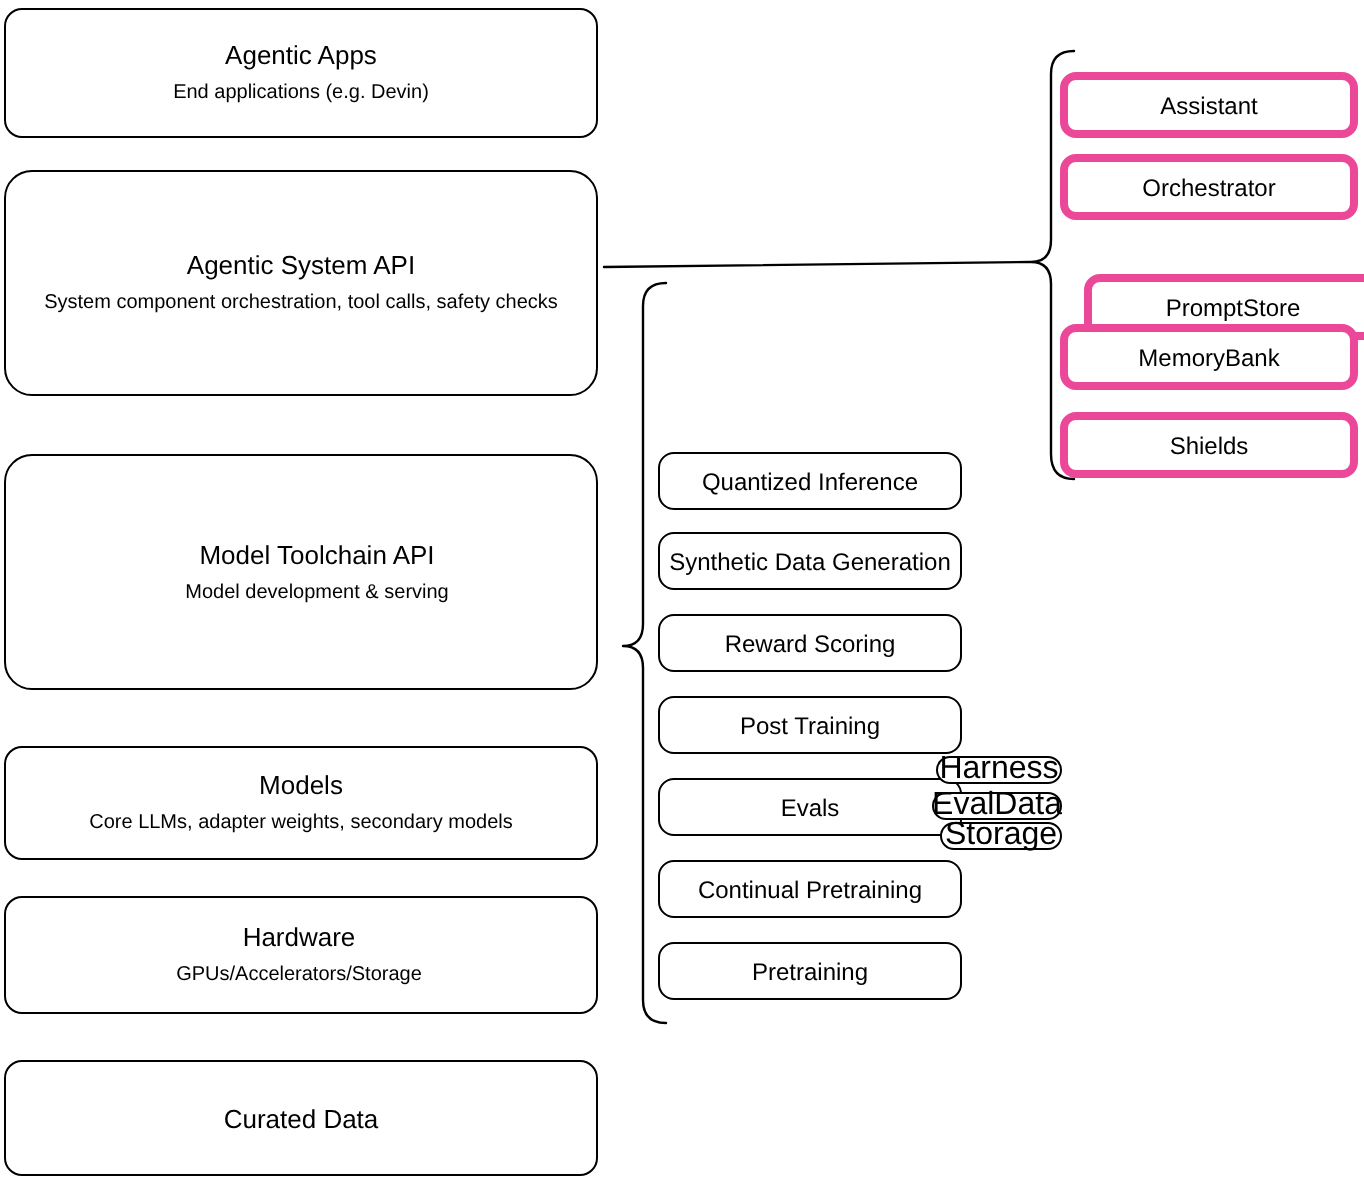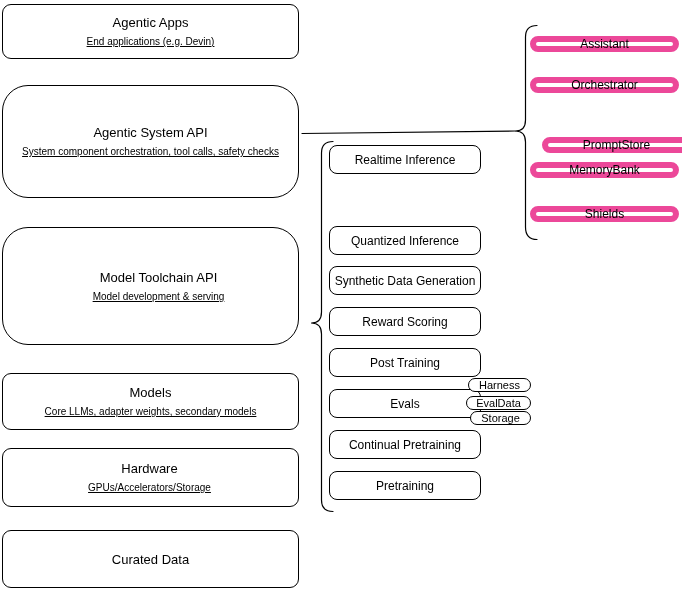--- a/index.html
+++ b/index.html
@@ -30,65 +30,65 @@
     background: #ffffff;
     border: 1px solid #000000;
     display: flex;
     flex-direction: column;
     align-items: center;
     justify-content: center;
     text-align: center;
     gap: 6px;
   }
   .big-title { font-size: 13px; line-height: 15px; }
-  .subtitle  { font-size: 10px; line-height: 12px; text-decoration: underline; }
+  .subtitle  { font-size: 10px; line-height: 12px; }
   .left-box  { left: 2px; width: 297px; border-radius: 9px; padding: 0 12px; }
-  .round-lg  { border-radius: 26px; }
+  .round-lg  { border-radius: 14px; }
 
   .mid-box {
     position: absolute;
     left: 329px; width: 152px; height: 29px;
     background: #ffffff;
     border: 1px solid #000000;
     border-radius: 8px;
     display: flex; align-items: center; justify-content: center;
     font-size: 12px;
   }
   .right-box {
     position: absolute;
-    left: 530px; width: 149px; height: 16px;
+    left: 530px; width: 149px; height: 33px;
     background: #ffffff;
-    border: 6px solid #ec4899;
+    border: 4px solid #ec4899;
     border-radius: 8px;
     display: flex; align-items: center; justify-content: center;
     font-size: 12px;
   }
   .pill {
     position: absolute;
     height: 14px;
     background: #ffffff;
     border: 1px solid #000000;
     border-radius: 8px;
     display: flex; align-items: center; justify-content: center;
-    font-size: 11px;
+    font-size: 16px;
     line-height: 12px;
   }
 </style>
 </head>
 <body>
 
 <div class="canvas">
 
   <svg class="overlay" viewBox="0 0 682 591">
     <path d="M302,133.5 L515,131"></path>
     <path d="M333,141.5 Q321.5,141.5 321.5,153 L321.5,312 Q321.5,323 311.5,323 Q321.5,323 321.5,334 L321.5,500 Q321.5,511.5 333,511.5"></path>
     <path d="M537,25.5 Q525.5,25.5 525.5,37 L525.5,120 Q525.5,131 515.5,131 Q525.5,131 525.5,142 L525.5,227 Q525.5,239.5 537,239.5"></path>
   </svg>
 
-  <div class="box left-box" style="top:4px; height:55px;">
+  <div class="box left-box" style="top:4px; height:65px;">
     <div class="big-title">Agentic Apps</div>
     <div class="subtitle">End applications (e.g. Devin)</div>
   </div>
 
   <div class="box left-box round-lg" style="top:85px; height:113px;">
     <div class="big-title">Agentic System API</div>
     <div class="subtitle">System component orchestration, tool calls, safety checks</div>
   </div>
 
   <div class="box left-box round-lg" style="top:227px; height:118px;padding-left:28px;">
@@ -103,21 +103,20 @@
 
   <div class="box left-box" style="top:448px; height:59px;padding-left:10px;">
     <div class="big-title">Hardware</div>
     <div class="subtitle">GPUs/Accelerators/Storage</div>
   </div>
 
   <div class="box left-box" style="top:530px; height:58px;">
     <div class="big-title">Curated Data</div>
   </div>
 
-  <div class="mid-box" style="top:145px;">Realtime Inference</div>
   <div class="mid-box" style="top:226px;">Quantized Inference</div>
   <div class="mid-box" style="top:266px;">Synthetic Data Generation</div>
   <div class="mid-box" style="top:307px;">Reward Scoring</div>
   <div class="mid-box" style="top:348px;">Post Training</div>
   <div class="mid-box" style="top:389px;">Evals</div>
   <div class="mid-box" style="top:430px;">Continual Pretraining</div>
   <div class="mid-box" style="top:471px;">Pretraining</div>
 
   <div class="pill" style="left:468px; top:378px; width:63px;">Harness</div>
   <div class="pill" style="left:466px; top:396px; width:65px;text-align:center;">EvalData</div>

